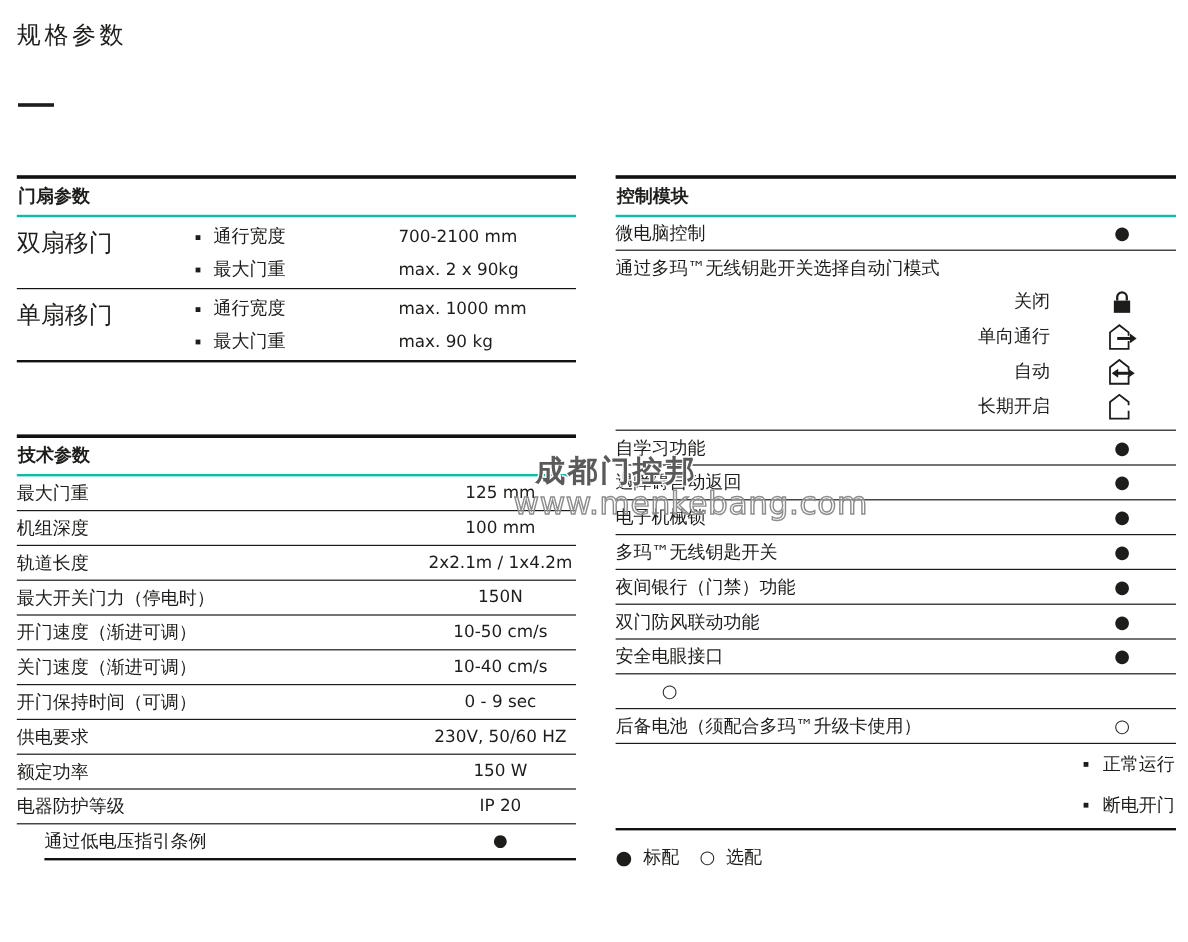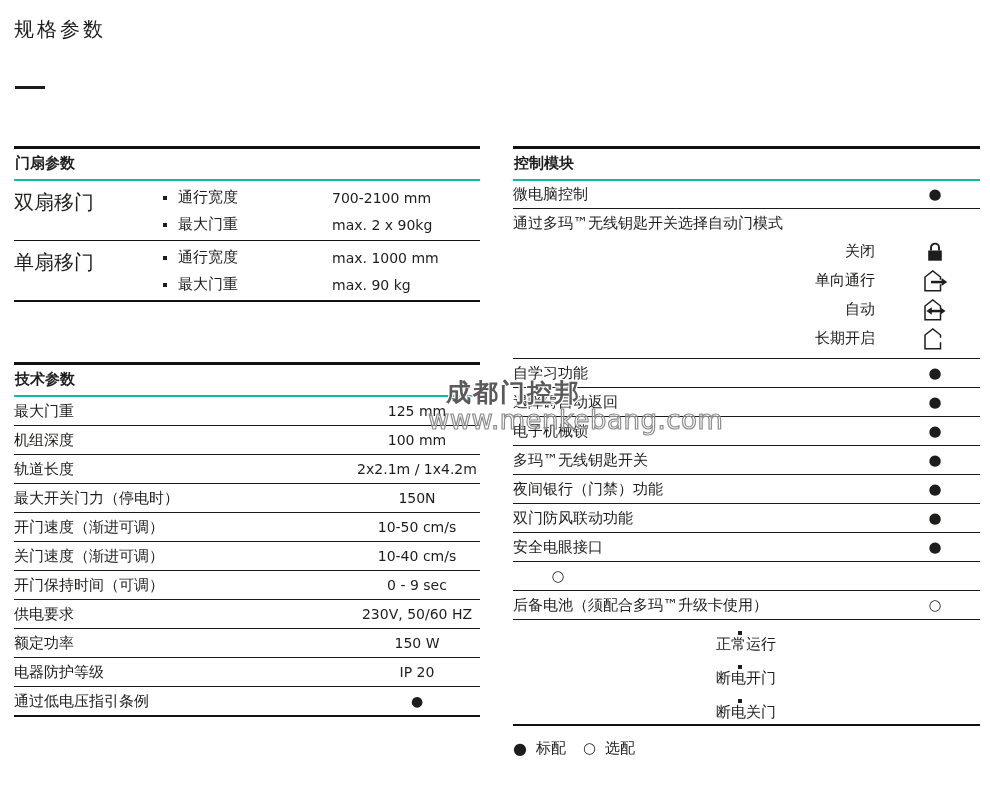--- a/index.html
+++ b/index.html
@@ -32,36 +32,36 @@
   .door-section.last{border-bottom:2px solid #111;}
   .sec-name{width:149px;font-size:20px;padding-top:5px;}
   .sec-rows{flex:1;}
   .subrow{display:flex;align-items:center;height:27px;}
   .bullet-sq{width:4px;height:4px;background:#1d1d1b;flex:0 0 4px;margin-right:11px;}
   .sub-label{width:154px;font-size:15px;}
   .sub-value{flex:1;font-size:14px;}
 
   
   .row{display:flex;align-items:center;height:28px;border-bottom:1px solid #1a1a1a;}
-  .row.last{border-bottom:2px solid #111;}
+  .row.last{border-bottom:2px solid #111;margin-left:23px;}
   .row.noline{border-bottom:none;justify-content:flex-end;}
   .row-label{flex:1;font-size:15px;}
   .row-value{width:126px;text-align:center;font-size:14px;}
   .marker-col{width:90px;text-align:center;font-size:15px;line-height:1;}
 
   .tech-gap{height:60px;}
 
   
   .modes{border-bottom:1px solid #1a1a1a;padding-bottom:5px;}
   .mode-row{display:flex;align-items:center;justify-content:flex-end;height:29px;}
   .mode-label{font-size:15px;text-align:right;}
   .mode-icon-col{width:90px;margin-left:15px;display:flex;justify-content:center;align-items:center;}
 
   
-  .pf-row{display:flex;align-items:center;justify-content:flex-end;height:34px;padding-right:1px;flex-direction:column;}
+  .pf-row{display:flex;align-items:center;justify-content:flex-end;height:34px;padding-right:1px;}
   .pf-row .bullet-sq{margin-right:12px;}
   .pf-label{font-size:15px;}
   .final-line{border-top:2px solid #111;margin-top:2px;}
 
   .legend{display:flex;align-items:center;gap:9px;padding-top:13px;font-size:15px;}
   .legend .sym{font-size:16px;line-height:1;}
   .legend .sym.opt{font-weight:bold;font-size:15px;}
   .legend .lbl{margin-right:8px;}
 
   
@@ -269,24 +269,20 @@
 
       <div>
         <div class="pf-row">
           <span class="bullet-sq"></span>
           <span class="pf-label">正常运行</span>
         </div>
         <div class="pf-row">
           <span class="bullet-sq"></span>
           <span class="pf-label">断电开门</span>
         </div>
-        <div class="pf-row">
-          <span class="bullet-sq"></span>
-          <span class="pf-label">断电关门</span>
-        </div>
       </div>
 
       <div class="final-line"></div>
 
       <div class="legend">
         <span class="sym">●</span>
         <span class="lbl">标配</span>
         <span class="sym opt">○</span>
         <span class="lbl">选配</span>
       </div>

